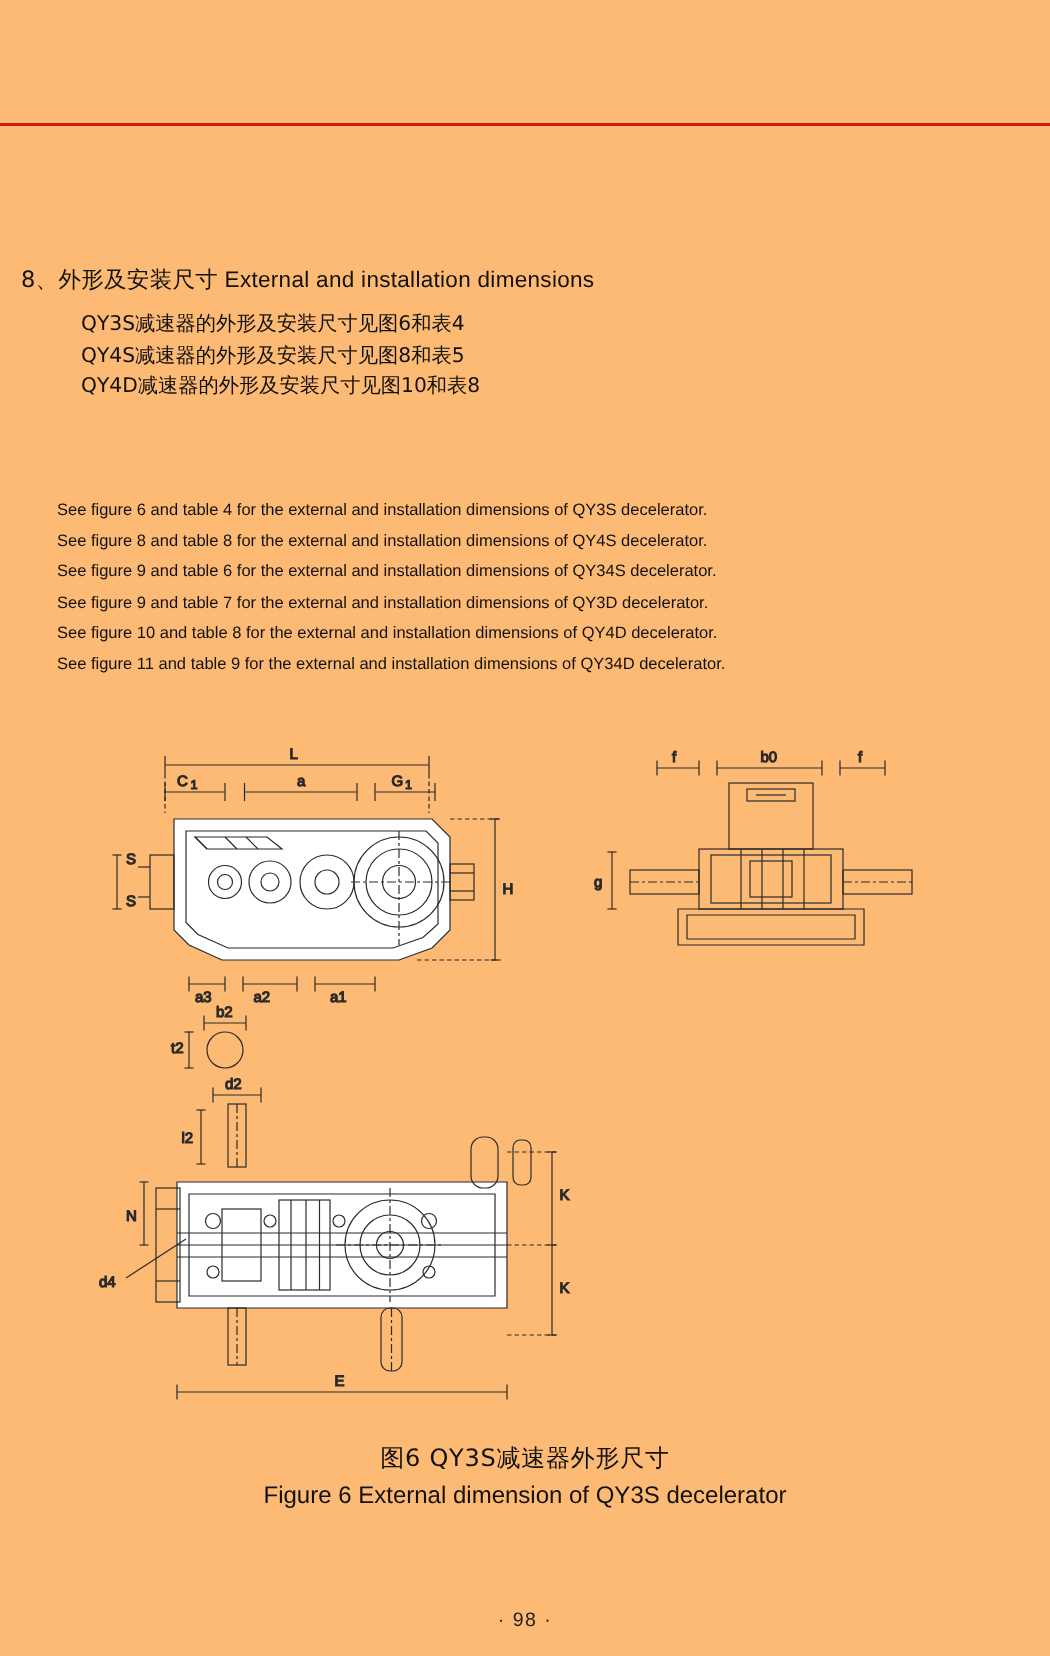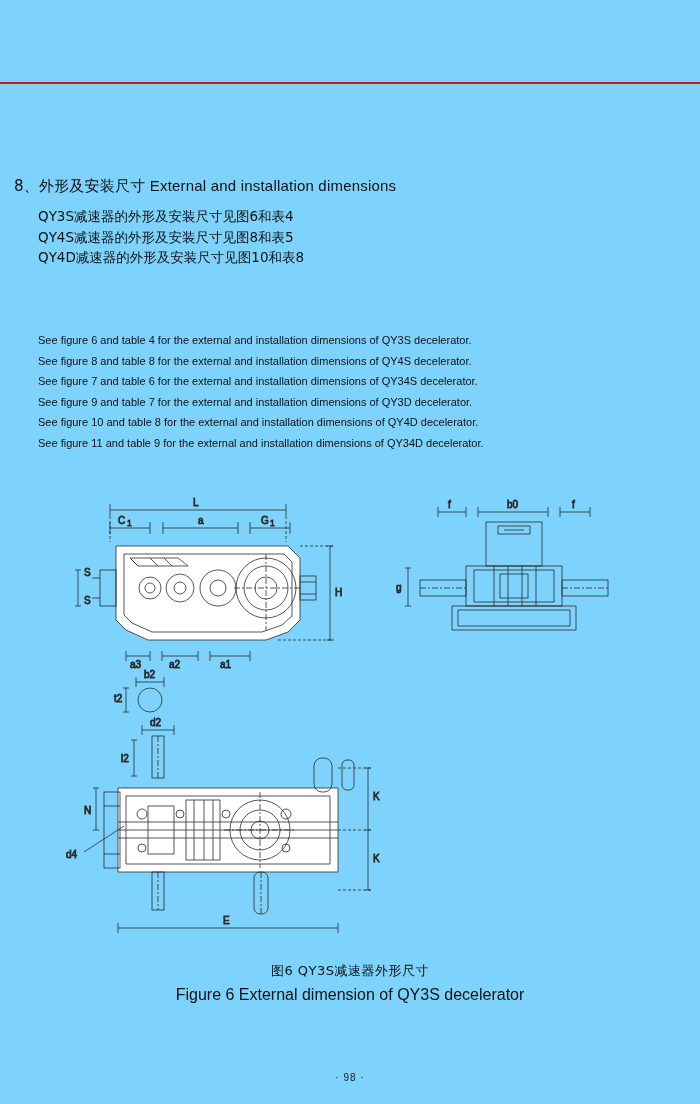--- a/index.html
+++ b/index.html
@@ -11,21 +11,21 @@
     width: 700px;
     height: 1104px;
     position: relative;
     font-family: "Liberation Sans", sans-serif;
     color: #1a1a1a;
     overflow: hidden;
   }
   .page {
     position: absolute;
     inset: 0;
-    background: #7dd3fc;
+    background: #fdba74;
   }
   
   .top-rule {
     position: absolute;
     left: 0;
     top: 82px;
     width: 700px;
     height: 2px;
     background: #d0141b;
   }
@@ -37,21 +37,21 @@
     letter-spacing: 0.2px;
     color: #111;
     white-space: nowrap;
   }
   .heading .cn {
     font-family: "DejaVu Sans", sans-serif;
     font-size: 15px;
   }
   .body-block {
     position: absolute;
-    left: 38px;
+    left: 54px;
     top: 206px;
     width: 640px;
   }
   .line-cn {
     font-family: "DejaVu Sans", sans-serif;
     font-size: 13.5px;
     line-height: 20.5px;
     color: #111;
     white-space: nowrap;
   }
@@ -84,39 +84,39 @@
   }
   .caption {
     position: absolute;
     left: 0;
     top: 962px;
     width: 700px;
     text-align: center;
   }
   .caption .cn {
     font-family: "DejaVu Sans", sans-serif;
-    font-size: 13px;
+    font-size: 16px;
     color: #111;
     display: block;
     letter-spacing: 0.5px;
   }
   .caption .en {
     font-family: "Liberation Sans", sans-serif;
     font-size: 16px;
     color: #111;
     display: block;
     margin-top: 6px;
   }
   .page-number {
     position: absolute;
     left: 0;
     top: 1072px;
     width: 700px;
     text-align: center;
-    font-size: 10px;
+    font-size: 13px;
     color: #222;
     letter-spacing: 1px;
   }
   .dim-label {
     font-family: "Liberation Sans", sans-serif;
     font-size: 10px;
     fill: #1a1a1a;
   }
   .dim-label-sm {
     font-family: "Liberation Sans", sans-serif;
@@ -137,21 +137,21 @@
 
   <div class="body-block">
     <div class="line-cn">QY3S减速器的外形及安装尺寸见图6和表4</div>
     <div class="line-cn">QY4S减速器的外形及安装尺寸见图8和表5</div>
     <div class="line-cn">QY4D减速器的外形及安装尺寸见图10和表8</div>
   </div>
 
   <div class="en-block">
     <div class="line-en">See figure 6 and table 4 for the external and installation dimensions of QY3S decelerator.</div>
     <div class="line-en">See figure 8 and table 8 for the external and installation dimensions of QY4S decelerator.</div>
-    <div class="line-en">See figure 7 and table 6 for the external and installation dimensions of QY34S decelerator.</div>
+    <div class="line-en">See figure 9 and table 6 for the external and installation dimensions of QY34S decelerator.</div>
     <div class="line-en">See figure 9 and table 7 for the external and installation dimensions of QY3D decelerator.</div>
     <div class="line-en">See figure 10 and table 8 for the external and installation dimensions of QY4D decelerator.</div>
     <div class="line-en">See figure 11 and table 9 for the external and installation dimensions of QY34D decelerator.</div>
   </div>
 
   <div class="figure-area">
     <svg class="figure-svg" width="640" height="490" viewBox="0 0 640 490" xmlns="http://www.w3.org/2000/svg">
       <g stroke="#2b2b2b" fill="none" stroke-width="0.8">
 
         <line x1="72" y1="40" x2="248" y2="40"></line>

